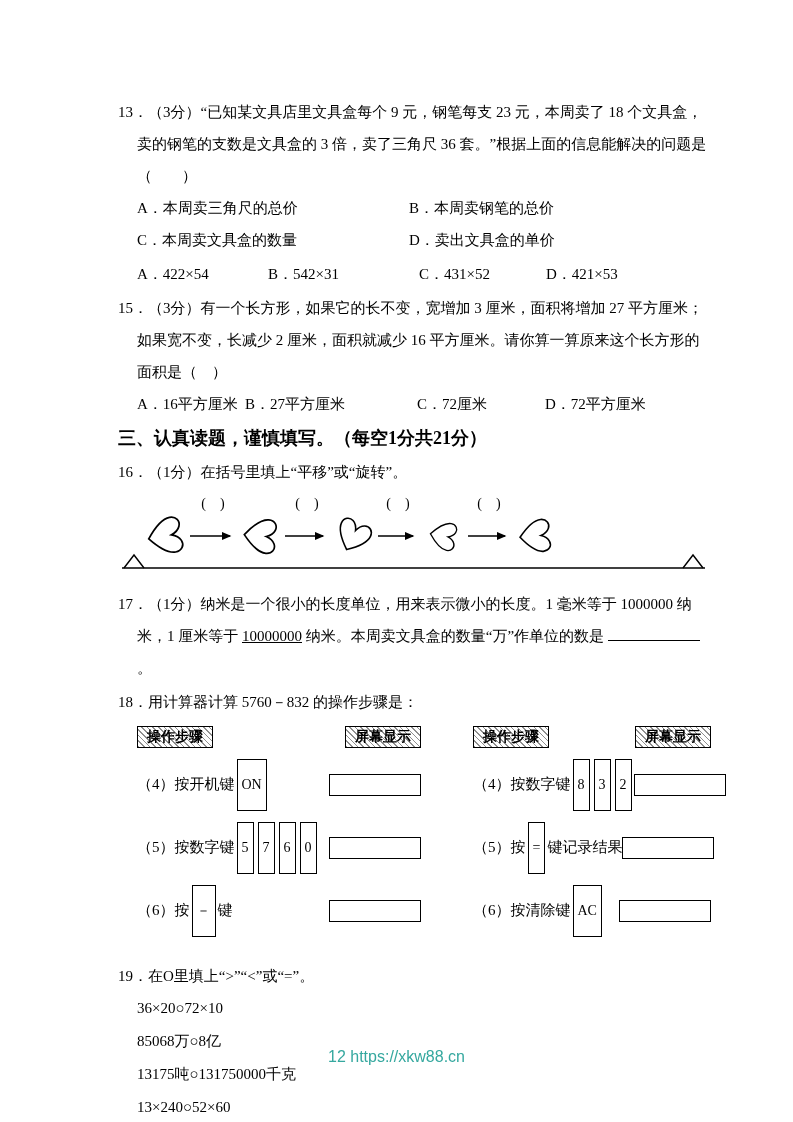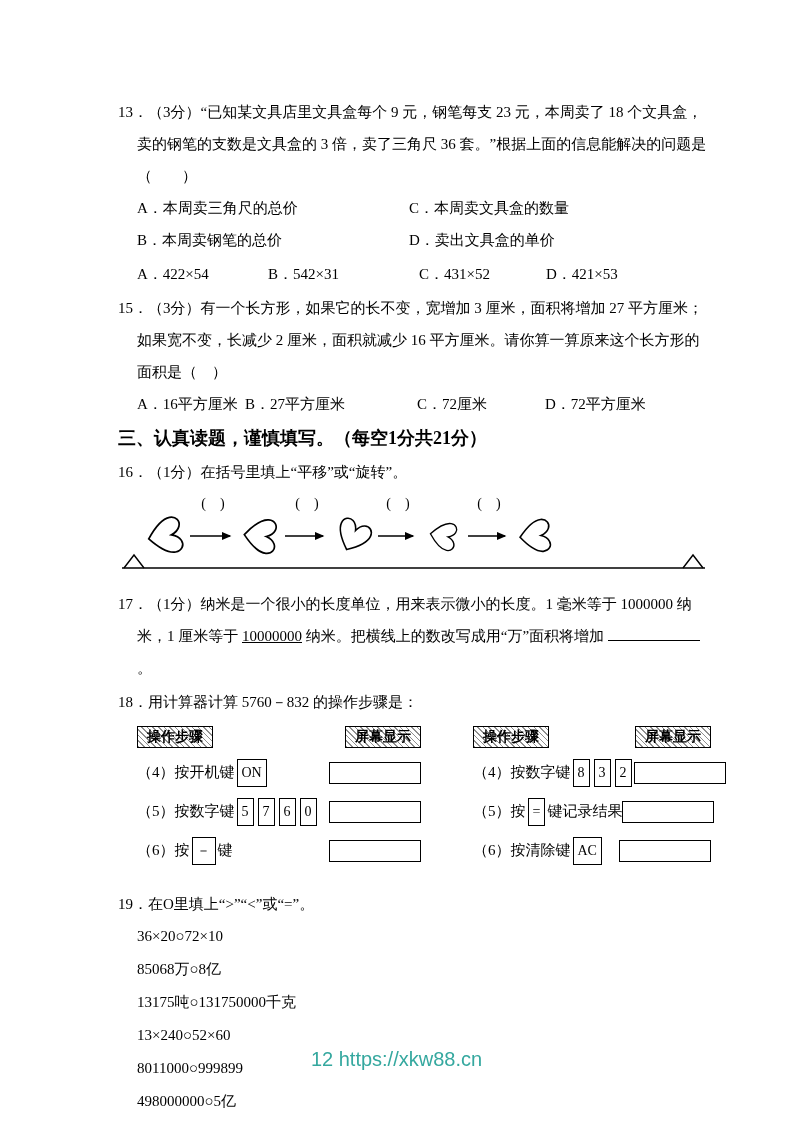--- a/index.html
+++ b/index.html
@@ -31,44 +31,44 @@
   .calc-col-left { width:288px; }
   .calc-col-right { width:238px; }
   .calc-header { display:flex; justify-content:space-between; margin-bottom:9px; }
   .hatch-box {
     border:1px solid #000; font-weight:bold; padding:1px 9px; font-size:14px;
     background:repeating-linear-gradient(45deg, #8f8f8f 0 1px, transparent 1px 4px);
   }
   .calc-row { display:flex; justify-content:space-between; align-items:center; margin:11px 0; line-height:22px; }
   .step { white-space:nowrap; }
   .key {
-    display:inline-block; border:1.5px solid #000; padding:4px 4px; min-width:14px;
+    display:inline-block; border:1.5px solid #000; padding:16px 4px; min-width:14px;
     text-align:center; line-height:18px; margin:0 2px; font-size:14px;
   }
   .display-box { width:92px; height:22px; border:1.5px solid #000; flex-shrink:0; background:#fff; }
   
   .cmp-item { line-height:33px; padding-left:19px; }
   
   .footer {
     position:absolute; left:0; right:0; top:1048px; text-align:center;
-    color:#35a89f; font-size:20px; font-family:"Liberation Sans","DejaVu Sans",sans-serif;
+    color:#35a89f; font-size:16px; font-family:"Liberation Sans","DejaVu Sans",sans-serif;
   }
   .footer a { color:#35a89f; text-decoration:none; }
 </style>
 </head>
 <body>
 
 <div class="content">
 
   <div class="q">
     <p class="qtext">13．（3分）“已知某文具店里文具盒每个 9 元，钢笔每支 23 元，本周卖了 18 个文具盒，卖的钢笔的支数是文具盒的 3 倍，卖了三角尺 36 套。”根据上面的信息能解决的问题是（　　）</p>
     <div class="opts2col">
       <span>A．本周卖三角尺的总价</span>
+      <span>B．本周卖钢笔的总价</span>
       <span>C．本周卖文具盒的数量</span>
-      <span>B．本周卖钢笔的总价</span>
       <span>D．卖出文具盒的单价</span>
     </div>
   </div>
 
   <div class="q">
     <div class="opts-row">
       <span class="q14w0">A．422×54</span>
       <span class="q14w1">B．542×31</span>
       <span class="q14w2">C．431×52</span>
       <span>D．421×53</span>
@@ -125,21 +125,21 @@
         <line x1="348" y1="44" x2="385" y2="44" stroke="#000" stroke-width="1.4" marker-end="url(#arrowhead)"></line>
 
         <line x1="2" y1="76" x2="585" y2="76" stroke="#000" stroke-width="1.4"></line>
         <path d="M4,76 L14,63 L24,76" fill="none" stroke="#000" stroke-width="1.4"></path>
         <path d="M563,76 L573,63 L583,76" fill="none" stroke="#000" stroke-width="1.4"></path>
       </svg>
     </div>
   </div>
 
   <div class="q">
-    <p class="qtext"><span>17．（1分）纳米是一个很小的长度单位，用来表示微小的长度。1 毫米等于 1000000 纳米，1 厘米等于 </span><span class="uline">10000000</span><span> 纳米。把横线上的数改写成用“万”面积将增加 </span><span class="answer-blank"></span><span>。</span></p>
+    <p class="qtext"><span>17．（1分）纳米是一个很小的长度单位，用来表示微小的长度。1 毫米等于 1000000 纳米，1 厘米等于 </span><span class="uline">10000000</span><span> 纳米。本周卖文具盒的数量“万”作单位的数是 </span><span class="answer-blank"></span><span>。</span></p>
   </div>
 
   <div class="q">
     <p class="qtext">18．用计算器计算 5760－832 的操作步骤是：</p>
     <div class="calc-wrap">
 
       <div class="calc-col-left">
         <div class="calc-header">
           <span class="hatch-box">操作步骤</span>
           <span class="hatch-box">屏幕显示</span>

